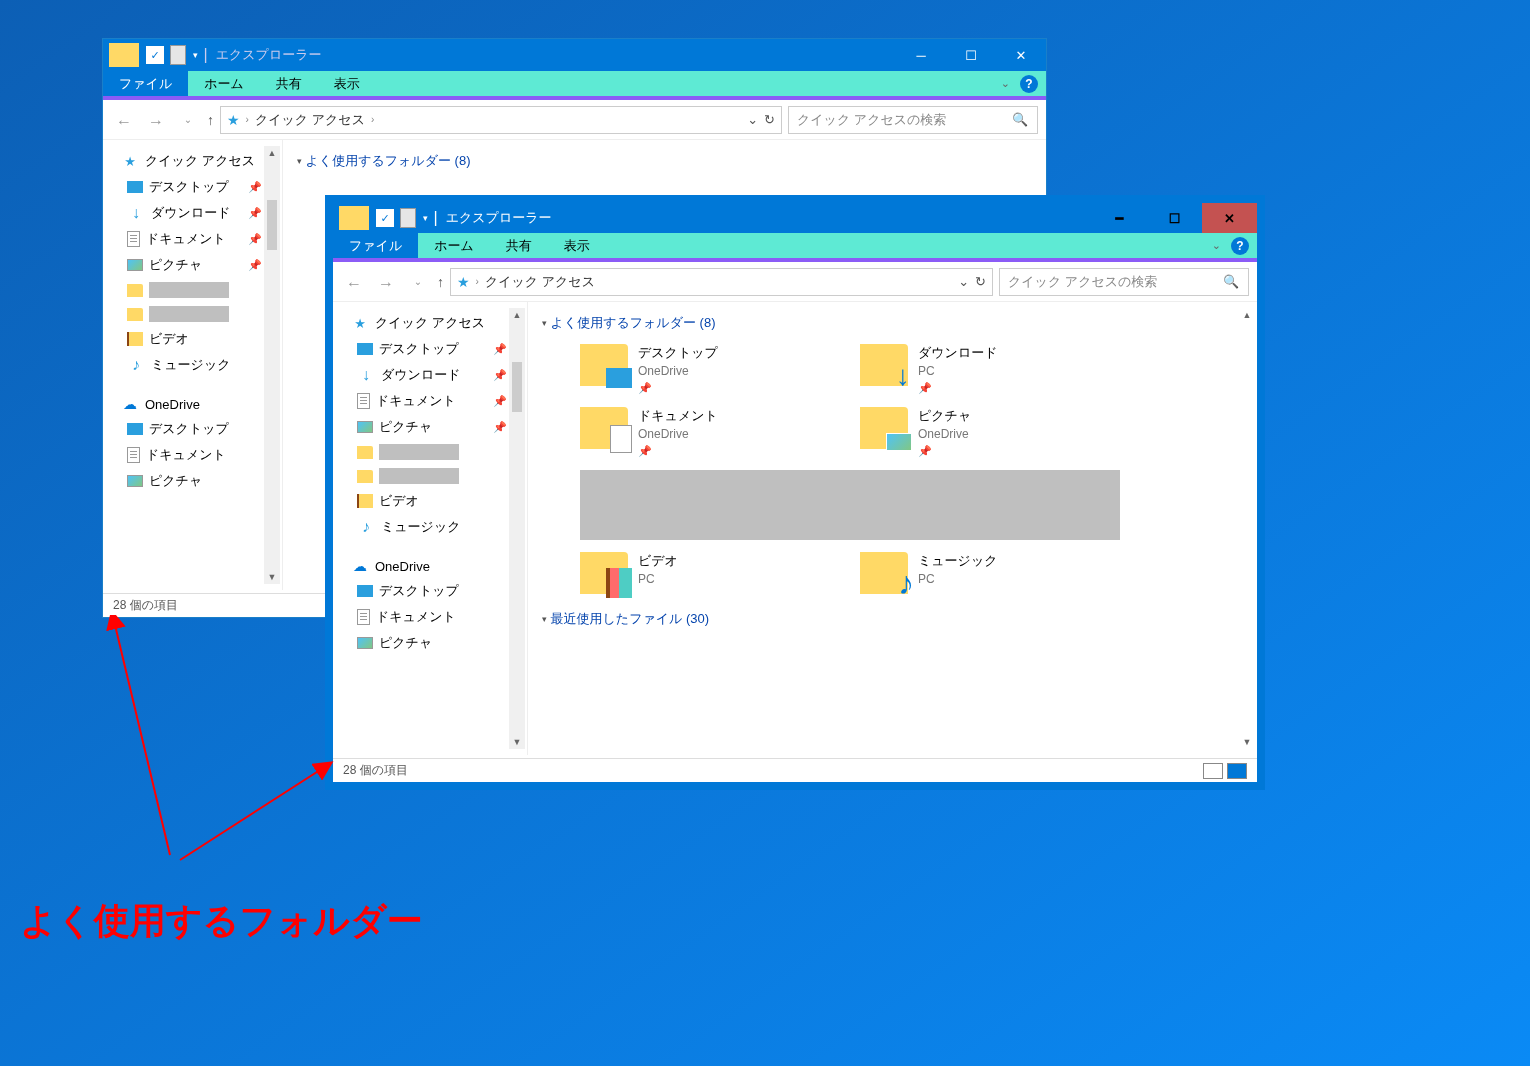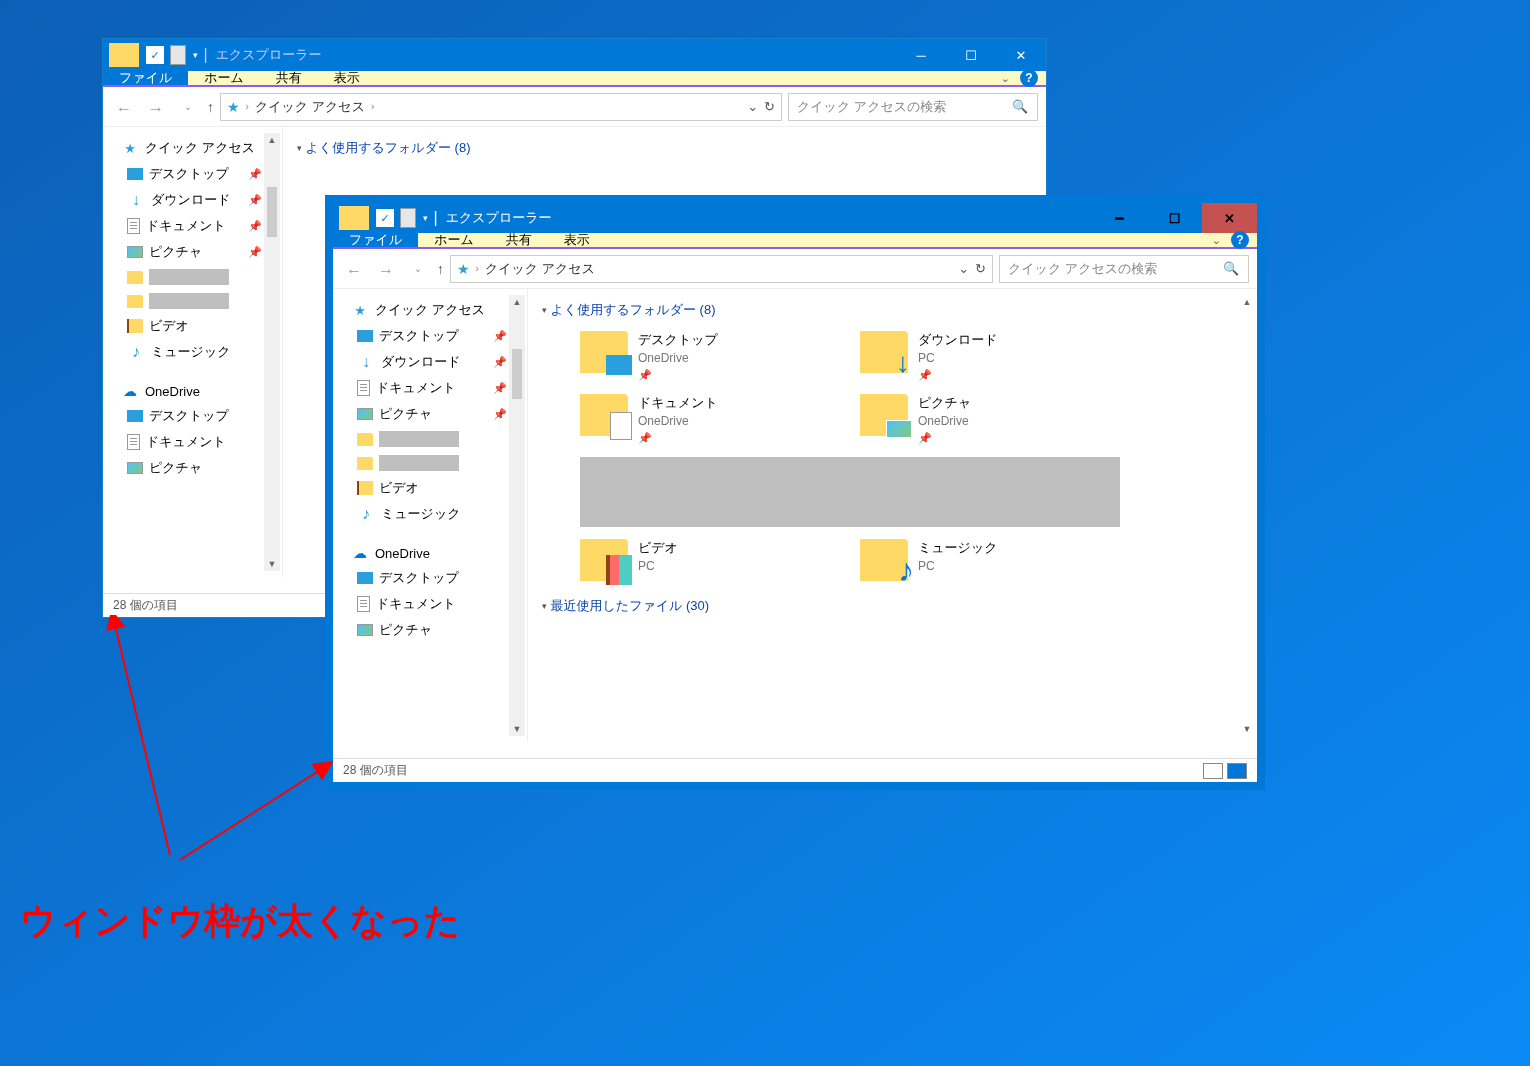--- a/index.html
+++ b/index.html
@@ -16,21 +16,21 @@
 .titlebar .qat-check { width: 18px; height: 18px; background: #fff; margin: 0 3px; display: flex; align-items: center; justify-content: center; color: #0078d7; font-size: 11px; }
 .titlebar .qat-doc { width: 16px; height: 20px; background: #e6e6e6; margin: 0 3px; border: 1px solid #999; }
 .titlebar .qat-arrow { color: #fff; font-size: 9px; margin: 0 4px; }
 .titlebar .title-text { margin-left: 6px; color: #cce; font-size: 13px; }
 .window.front .titlebar .title-text { color: #fff; }
 .titlebar .win-controls { position: absolute; right: 0; top: 0; display: flex; height: 100%; }
 .titlebar .win-btn { width: 50px; display: flex; align-items: center; justify-content: center; color: #fff; font-size: 13px; }
 .window.front .titlebar .win-btn { background: #0078d7; width: 55px; height: 30px; color: #000; font-weight: bold; }
 .window.front .titlebar .win-btn.close { background: #c45251; color: #000; }
 
-.ribbon-tabs { display: flex; align-items: center; height: 16px; border-bottom: 2px solid #8b5cf6; background: #fef9c3; font-size: 13px; position: relative; }
+.ribbon-tabs { display: flex; align-items: center; height: 29px; border-bottom: 4px solid #8b5cf6; background: #5eead4; font-size: 13px; position: relative; }
 .ribbon-tabs .tab { padding: 0 16px; height: 100%; display: flex; align-items: center; cursor: pointer; }
 .ribbon-tabs .tab.file { background: #0078d7; color: #fff; }
 .ribbon-tabs .collapse { position: absolute; right: 36px; color: #666; font-size: 11px; }
 .ribbon-tabs .help { position: absolute; right: 8px; width: 18px; height: 18px; border-radius: 50%; background: #0078d7; color: #fff; display: flex; align-items: center; justify-content: center; font-size: 12px; font-weight: bold; }
 
 .nav-bar { display: flex; align-items: center; height: 40px; padding: 0 8px; gap: 6px; border-bottom: 1px solid #eee; font-size: 13px; }
 .nav-bar .nav-btn { width: 26px; text-align: center; color: #999; font-size: 16px; }
 .nav-bar .up-btn { color: #555; font-size: 14px; }
 .address { flex: 1; height: 28px; border: 1px solid #ccc; display: flex; align-items: center; padding: 0 6px; gap: 6px; }
 .address .star { color: #2a9fde; font-size: 14px; }
@@ -422,13 +422,13 @@
   <line x1="70" y1="240" x2="15" y2="10" stroke="#f00" stroke-width="2" marker-end="url(#ah1)"></line>
 </svg>
 <svg class="arrow-svg" style="left:170px;top:760px" width="170" height="110">
   <defs>
       <marker id="ah2" markerWidth="10" markerHeight="10" refX="2" refY="5" orient="auto">
         <path d="M0,0 L10,5 L0,10 Z" fill="#f00"></path>
       </marker>
     </defs>
   <line x1="10" y1="100" x2="150" y2="10" stroke="#f00" stroke-width="2" marker-end="url(#ah2)"></line>
 </svg>
-<div class="annotation">ウィンドウ枠が太くなった</div>
+<div class="annotation">よく使用するフォルダー</div>
 
 </body></html>

